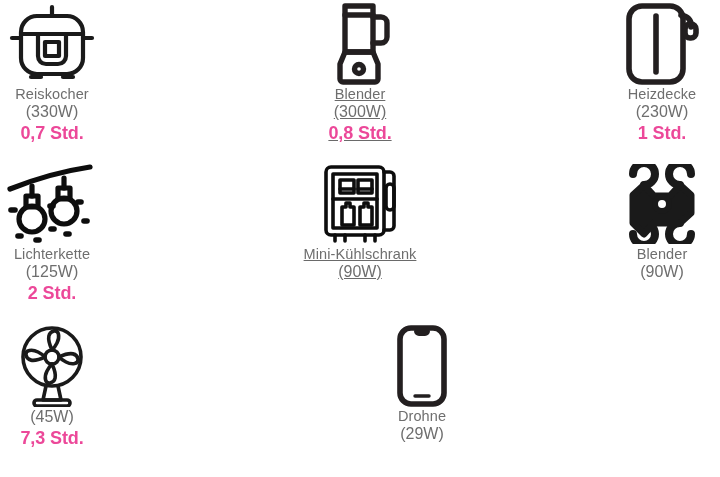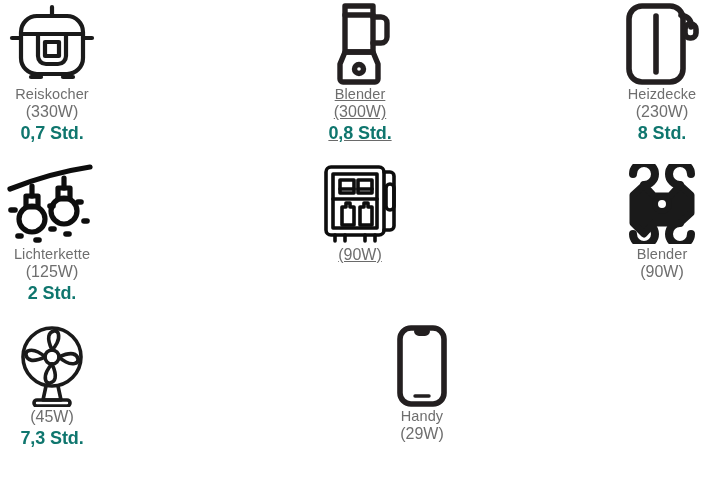--- a/index.html
+++ b/index.html
@@ -65,21 +65,21 @@
     font-size: 16px;
     line-height: 17px;
     color: #6e6e6e;
     text-align: center;
     white-space: nowrap;
   }
   .runtime {
     font-size: 18px;
     line-height: 22px;
     font-weight: bold;
-    color: #0f766e;
+    color: #ec4899;
     text-align: center;
     white-space: nowrap;
     margin-top: 2px;
     letter-spacing: -0.1px;
   }
   
   .row3 .icon-wrap { margin-top: 4px; }
 </style>
 </head>
 <body>
@@ -130,21 +130,21 @@
       <div class="icon-wrap">
         <svg width="78" height="82" viewBox="0 0 78 82" fill="none" stroke="#231f20" stroke-width="5.6" stroke-linecap="round" stroke-linejoin="round">
           <rect x="6" y="3" width="54" height="76" rx="13"></rect>
           <line x1="33" y1="13" x2="33" y2="69"></line>
           <path d="M58 12 q10 2 10 10 v2"></path>
           <rect x="62" y="21" width="11" height="14" rx="5"></rect>
         </svg>
       </div>
       <div class="label">Heizdecke</div>
       <div class="watt">(230W)</div>
-      <div class="runtime">8 Std.</div>
+      <div class="runtime">1 Std.</div>
     </div>
   </div>
 
   <div class="cell align-left">
     <div class="inner">
       <div class="icon-wrap">
         <svg width="92" height="80" viewBox="0 0 92 80" fill="none" stroke="#0d0d0d" stroke-width="5.2" stroke-linecap="round" stroke-linejoin="round">
           <path d="M4 25 q40 -16 80 -22"></path>
           <line x1="26" y1="22" x2="26" y2="32"></line>
           <rect x="20" y="32" width="12" height="11"></rect>
@@ -184,20 +184,21 @@
           <path d="M24 43 h4 v-4 h4 v4 h4 v18 h-12 z"></path>
           <path d="M42 43 h4 v-4 h4 v4 h4 v18 h-12 z"></path>
           <path d="M66 8 h6 a4 4 0 0 1 4 4 v50 a4 4 0 0 1 -4 4 h-6"></path>
           <rect x="68" y="20" width="8" height="26" rx="4"></rect>
           <line x1="17" y1="71" x2="17" y2="77"></line>
           <line x1="27" y1="71" x2="27" y2="77"></line>
           <line x1="47" y1="71" x2="47" y2="77"></line>
           <line x1="57" y1="71" x2="57" y2="77"></line>
         </svg>
       </div>
+      <div class="label">Mini-Kühlschrank</div>
       <div class="watt">(90W)</div>
     </div>
   </div>
 
   <div class="cell align-right">
     <div class="inner">
       <div class="icon-wrap">
         <svg width="84" height="80" viewBox="0 0 84 80" fill="none" stroke="#1a1a1a" stroke-width="8" stroke-linecap="round" stroke-linejoin="round">
           <path d="M24 21 a11 11 0 1 0 -11 -11"></path>
           <path d="M60 21 a11 11 0 1 1 11 -11"></path>
@@ -234,18 +235,18 @@
 
   <div class="cell align-right row3">
     <div class="inner">
       <div class="icon-wrap">
         <svg width="56" height="82" viewBox="0 0 56 82" fill="none" stroke="#231f20" stroke-width="5.6" stroke-linecap="round" stroke-linejoin="round">
           <rect x="6" y="3" width="44" height="76" rx="11"></rect>
           <path d="M21 6 h14 a4 4 0 0 1 -4 4 h-6 a4 4 0 0 1 -4 -4 z" fill="#231f20" stroke-width="2"></path>
           <line x1="21" y1="71" x2="35" y2="71" stroke-width="3.4"></line>
         </svg>
       </div>
-      <div class="label">Handy</div>
+      <div class="label">Drohne</div>
       <div class="watt">(29W)</div>
     </div>
   </div>
 
 </div>
 
 </body></html>

